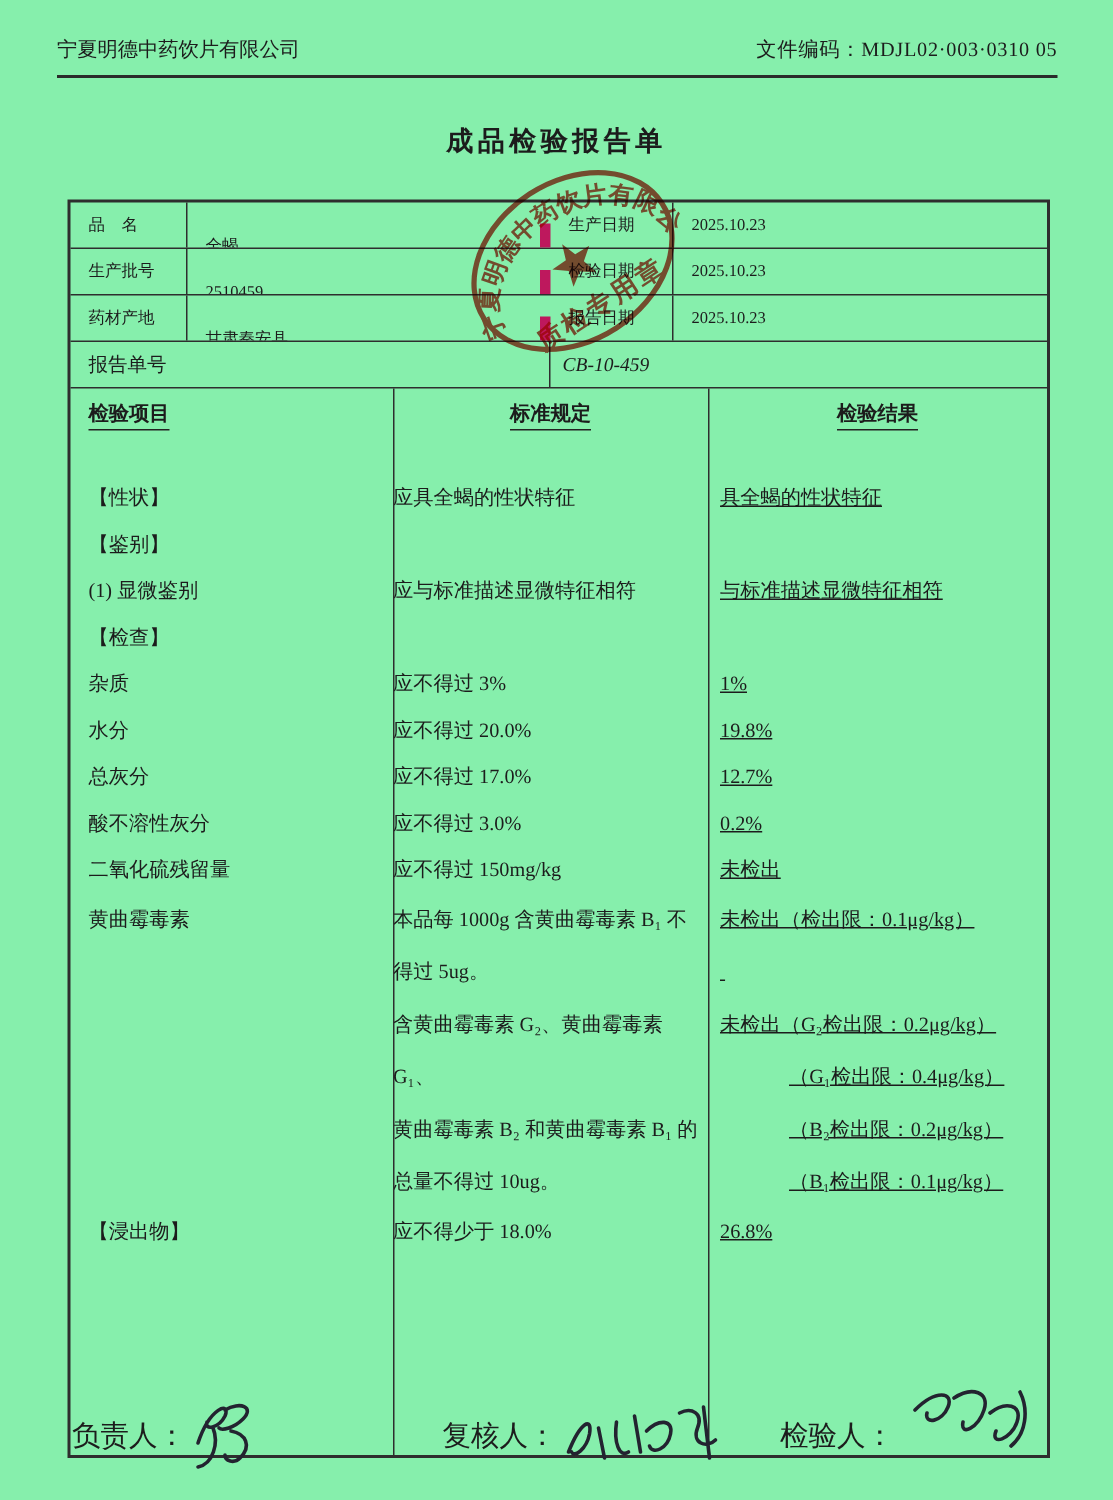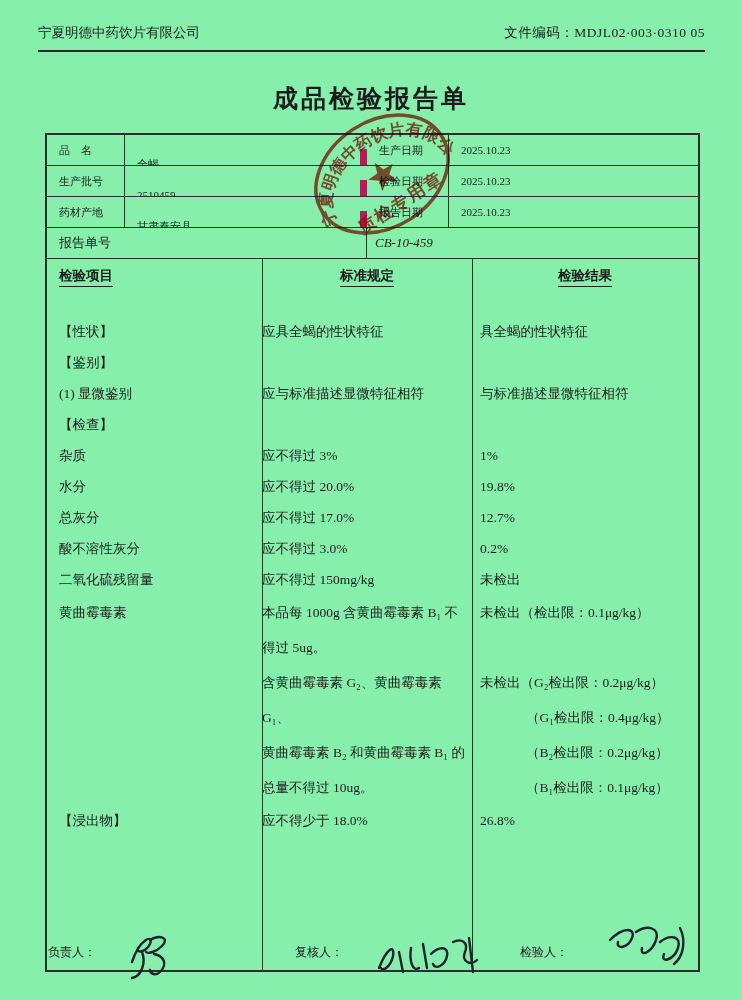--- a/index.html
+++ b/index.html
@@ -3,21 +3,21 @@
 <meta charset="utf-8">
 <style>
   html,body{margin:0;padding:0;background:#ffffff;}
   .page{position:relative;width:742px;height:1000px;background:#86efac;overflow:hidden;
         font-family:"Liberation Serif","DejaVu Serif",serif;color:#1c1c1c;}
   
   .hdr{position:absolute;left:38px;right:37px;top:24px;display:flex;justify-content:space-between;
        align-items:flex-end;font-size:13.5px;border-bottom:2px solid #2b2b2b;padding-bottom:8px;}
   .hdr .code{letter-spacing:.5px;}
   
-  .title{position:absolute;left:0;right:0;top:82px;text-align:center;font-size:25px;font-weight:bold;
+  .title{position:absolute;left:0;right:0;top:82px;text-align:center;font-size:18px;font-weight:bold;
          letter-spacing:3px;}
   
   .doc{position:absolute;left:45px;top:133px;width:655px;border:2px solid #2e2e2e;box-sizing:border-box;background:transparent;}
   .info-row{display:flex;height:30px;line-height:30px;border-bottom:1px solid #2e2e2e;font-size:11px;}
   .info-row>div{box-sizing:border-box;padding-left:12px;white-space:pre;overflow:hidden;}
   .info-l1{width:78px;border-right:1px solid #2e2e2e;}
   .info-v1{width:242px;border-right:7px solid #be185d;margin-top:14px;}
   .info-l2{width:82px;border-right:1px solid #2e2e2e;}
   .info-v2{flex:1;}
   .repno-row{display:flex;height:30px;line-height:30px;border-bottom:1px solid #2e2e2e;font-size:13px;}
@@ -29,26 +29,26 @@
   .vline.v1{left:215px;} .vline.v2{left:425px;}
   .t-head{display:flex;height:36px;align-items:center;font-weight:bold;}
   .t-head .h1{width:215px;box-sizing:border-box;padding-left:12px;}
   .t-head .h2{width:210px;text-align:center;}
   .t-head .h3{flex:1;text-align:center;}
   .t-head span{display:inline-block;border-bottom:1px solid #222;padding-bottom:1px;}
   .t-row{display:flex;line-height:31px;align-items:flex-start;}
   .t-row.first{margin-top:21px;}
   .t-row .c1{width:215px;box-sizing:border-box;padding-left:12px;}
   .t-row .c2{width:210px;box-sizing:border-box;padding-left:0;padding-right:6px;}
-  .t-row .c3{flex:1;box-sizing:border-box;padding-left:8px;padding-right:12px;}
+  .t-row .c3{flex:1;box-sizing:border-box;padding-left:8px;padding-right:12px;text-decoration:underline;}
   .t-row.tall{line-height:35px;}
   .cell-line.indent{padding-left:46px;}
   .spacer{height:134px;}
   
-  .sigs{position:absolute;left:45px;right:36px;top:930px;height:60px;font-size:12px;}
+  .sigs{position:absolute;left:45px;right:36px;top:930px;height:60px;font-size:19px;}
   .sig-field{position:absolute;top:14px;white-space:nowrap;}
   .sig-f1{left:3px;} .sig-f2{left:250px;} .sig-f3{left:475px;}
   .sig-ink{position:absolute;top:-16px;}
   .sig-ink path{stroke:#232330;stroke-width:2.4;fill:none;stroke-linecap:round;stroke-linejoin:round;}
   
   .stamp{position:absolute;mix-blend-mode:multiply;opacity:.88;pointer-events:none;}
   .stamp svg{width:100%;height:100%;}
   .stamp1{left:305px;top:108px;width:154px;height:132px;transform:rotate(-33deg);}
   .stamp text{font-family:"Liberation Serif","DejaVu Serif",serif;}
 </style>

